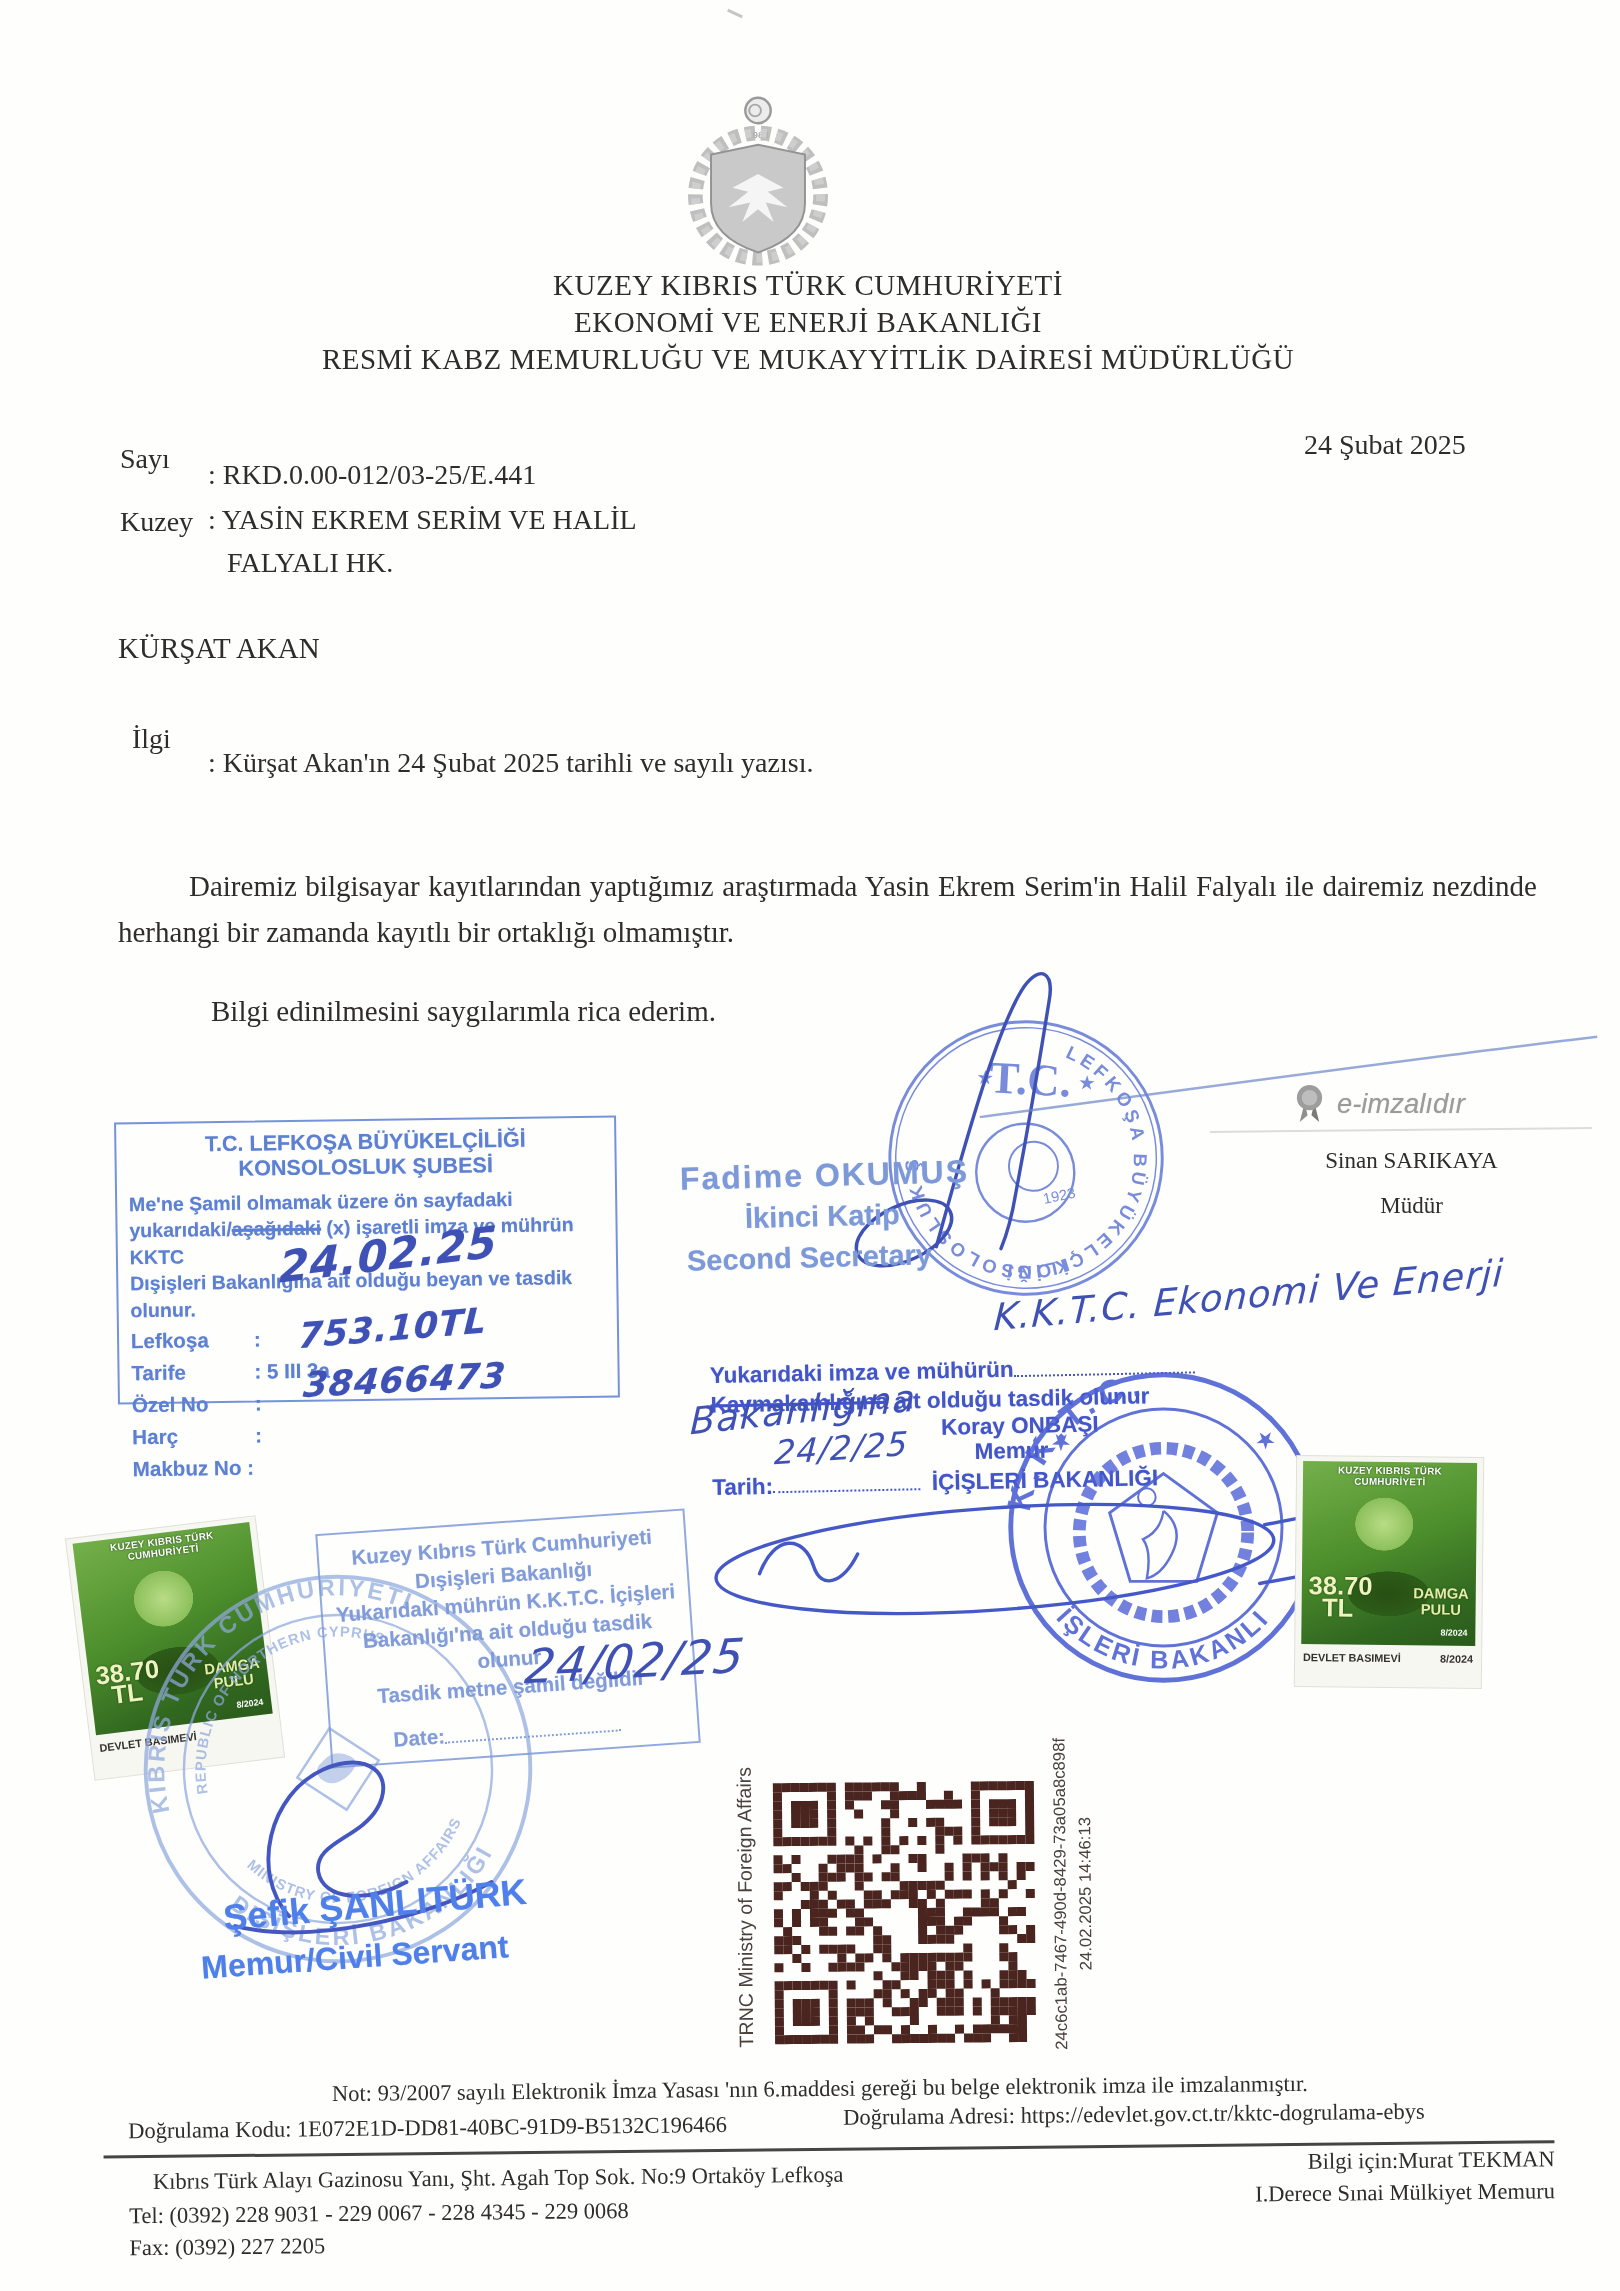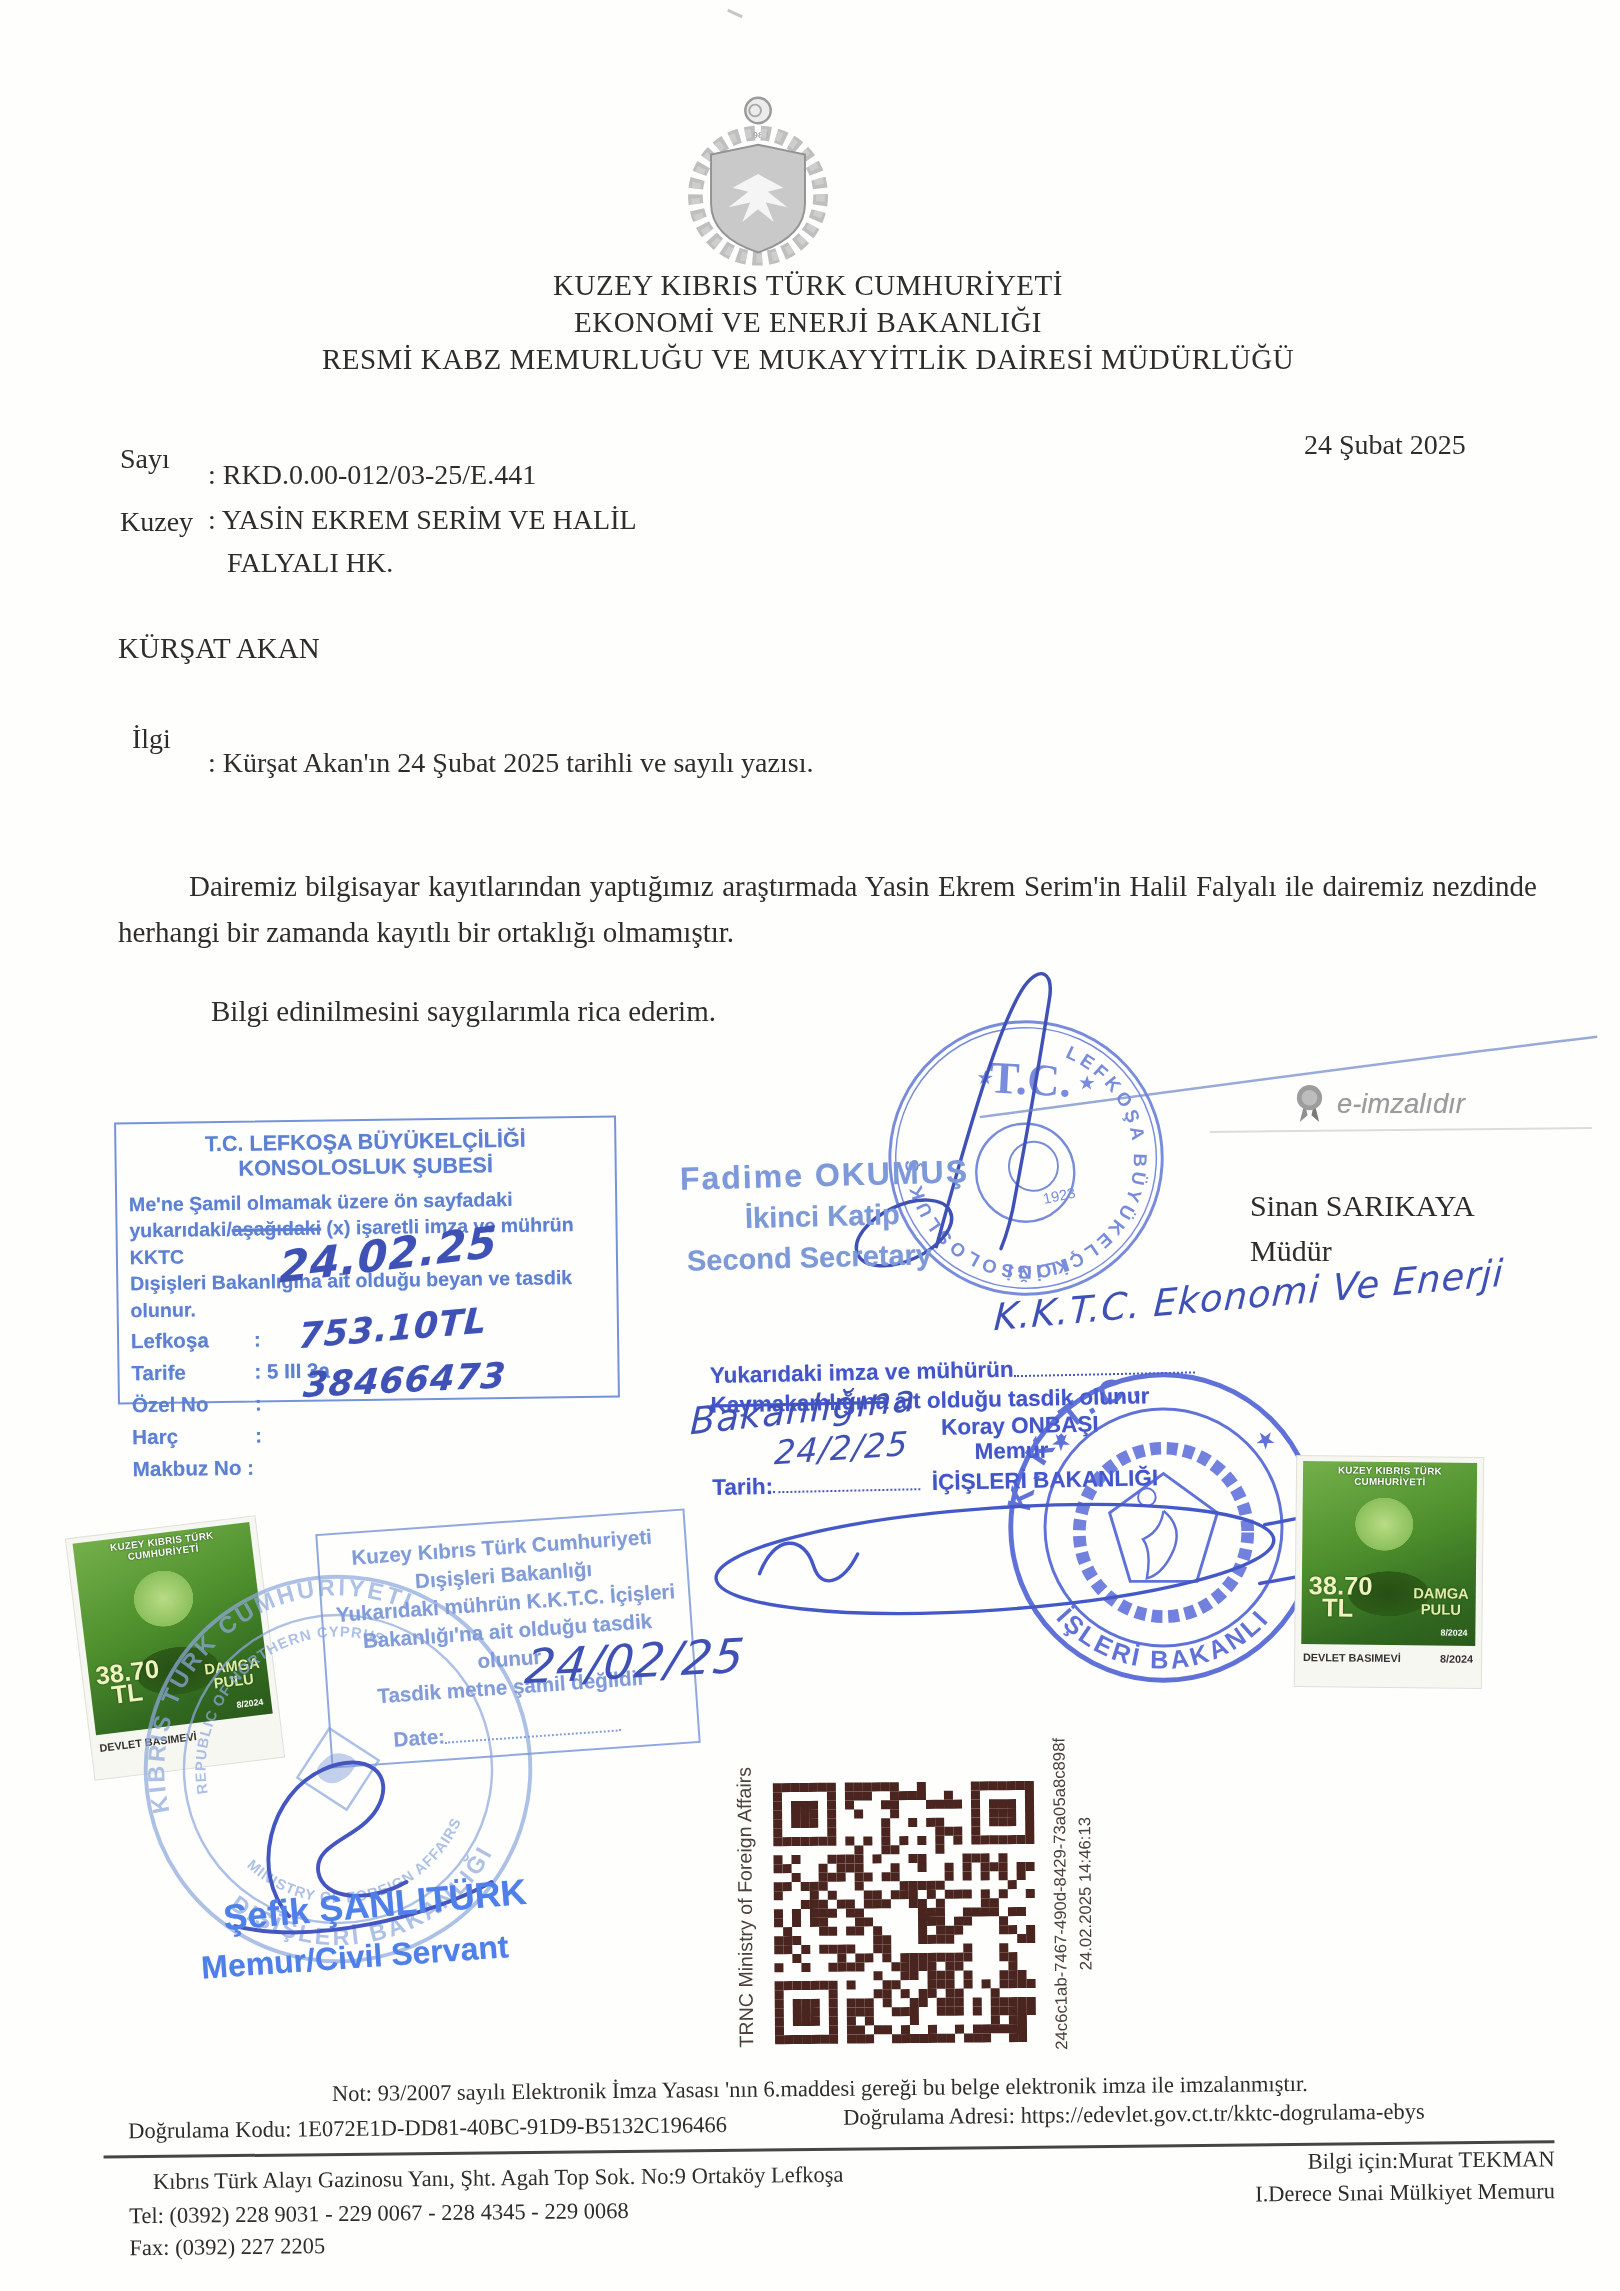--- a/index.html
+++ b/index.html
@@ -76,21 +76,21 @@
   <div class="abs doc" style="left:118px;top:863px;width:1419px;font-size:29px;line-height:46px;text-indent:71px;text-align:justify;">Dairemiz bilgisayar kayıtlarından yaptığımız araştırmada Yasin Ekrem Serim'in Halil Falyalı ile dairemiz nezdinde herhangi bir zamanda kayıtlı bir ortaklığı olmamıştır.</div>
 
   <svg class="abs" style="left:1292px;top:1083px;" width="35" height="41" viewBox="0 0 36 42">
     <polygon points="12,24 8,40 16,33 14,24" fill="#8f8f8f"></polygon>
     <polygon points="24,24 28,40 20,33 22,24" fill="#7a7a7a"></polygon>
     <circle cx="18" cy="15" r="13" fill="#9d9d9d"></circle>
     <circle cx="18" cy="15" r="8" fill="#bdbdbd"></circle>
   </svg>
   <div class="abs" style="left:1337px;top:1088px;font-family:'Liberation Sans',sans-serif;font-size:27.4px;color:#9b9b9b;text-shadow:0 0 1px rgba(150,150,150,.6);font-style:italic;">e-imzalıdır</div>
   <div class="abs" style="left:1210px;top:1129px;width:382px;height:2px;background:#dcdcdc;transform:rotate(-.6deg);"></div>
-  <div class="abs doc" style="left:1250px;top:1183px;width:323px;text-align:left;font-size:30px;line-height:45px;">
+  <div class="abs doc" style="left:1250px;top:1138px;width:323px;text-align:center;font-size:23px;line-height:45px;">
     <div>Sinan SARIKAYA</div>
     <div>Müdür</div>
   </div>
 
   <div class="abs stamp cons" style="left:116px;top:1119px;width:502px;height:282px;border:2.9px solid rgba(93,128,210,.85);
               transform:rotate(-0.8deg);padding:7.8px 11.8px;box-sizing:border-box;">
     <div style="text-align:center;font-size:21.6px;line-height:25.5px;">
       <div>T.C. LEFKOŞA BÜYÜKELÇİLİĞİ</div>
       <div>KONSOLOSLUK ŞUBESİ</div>
     </div>

